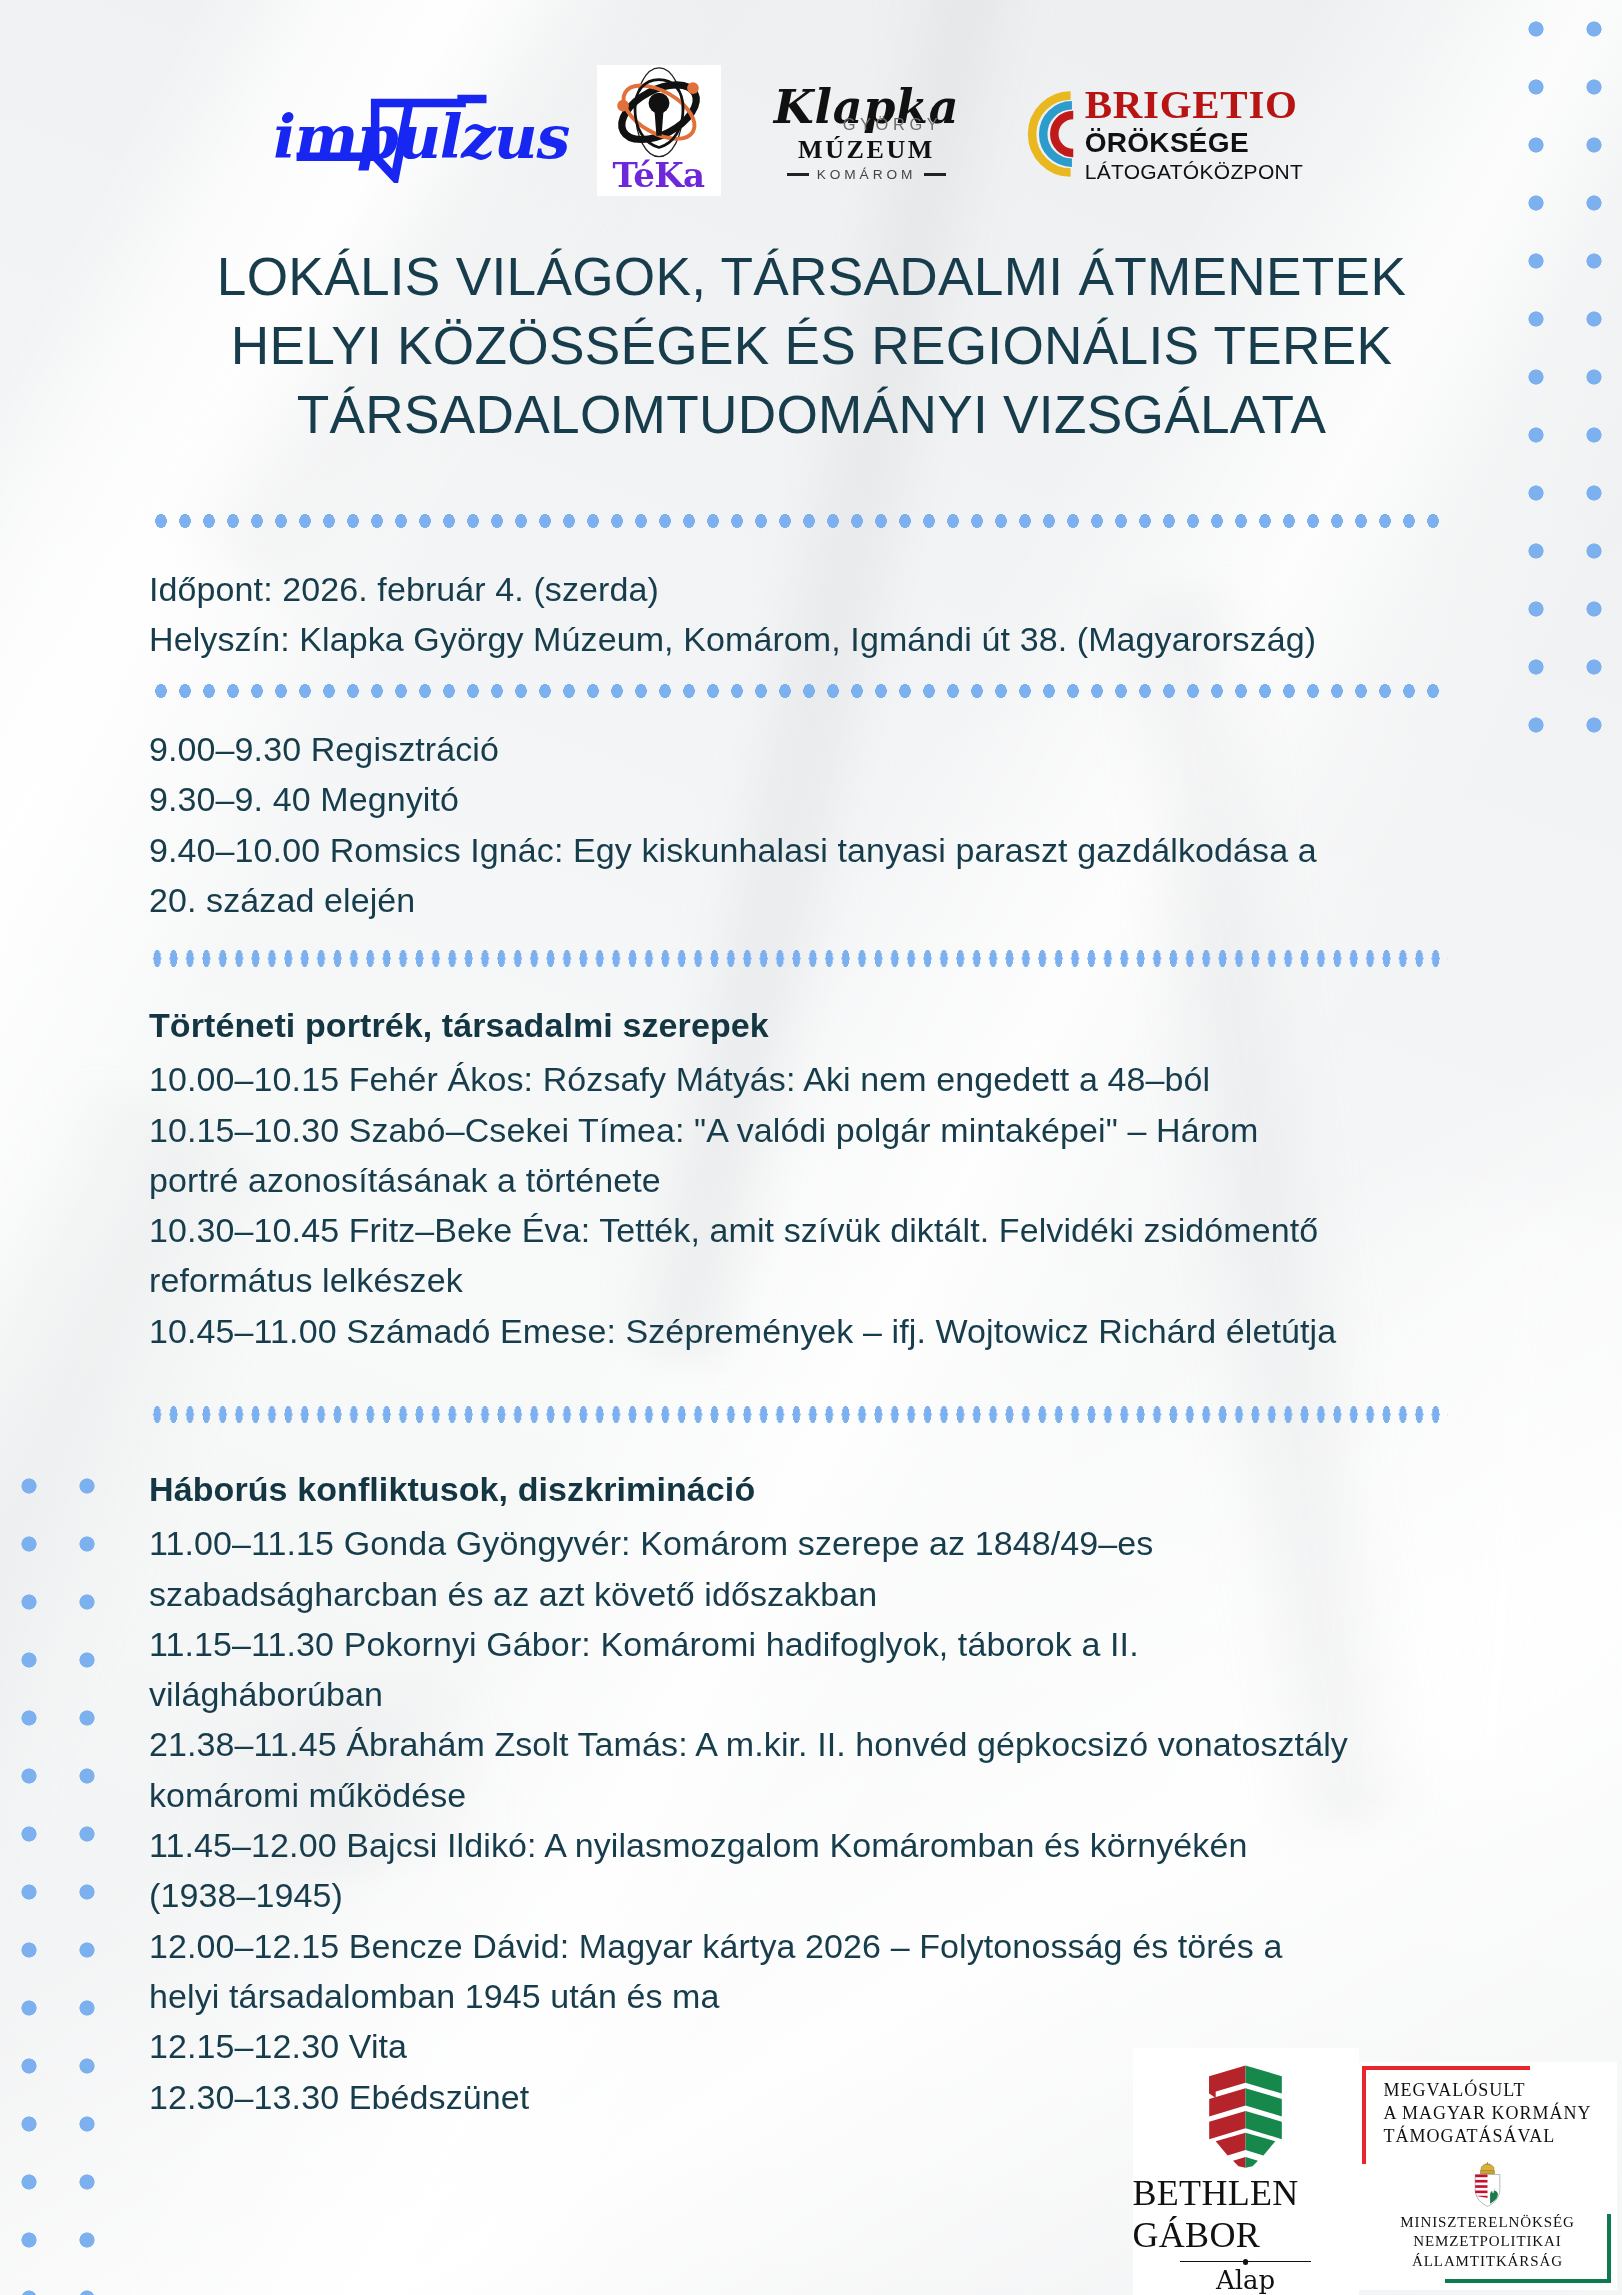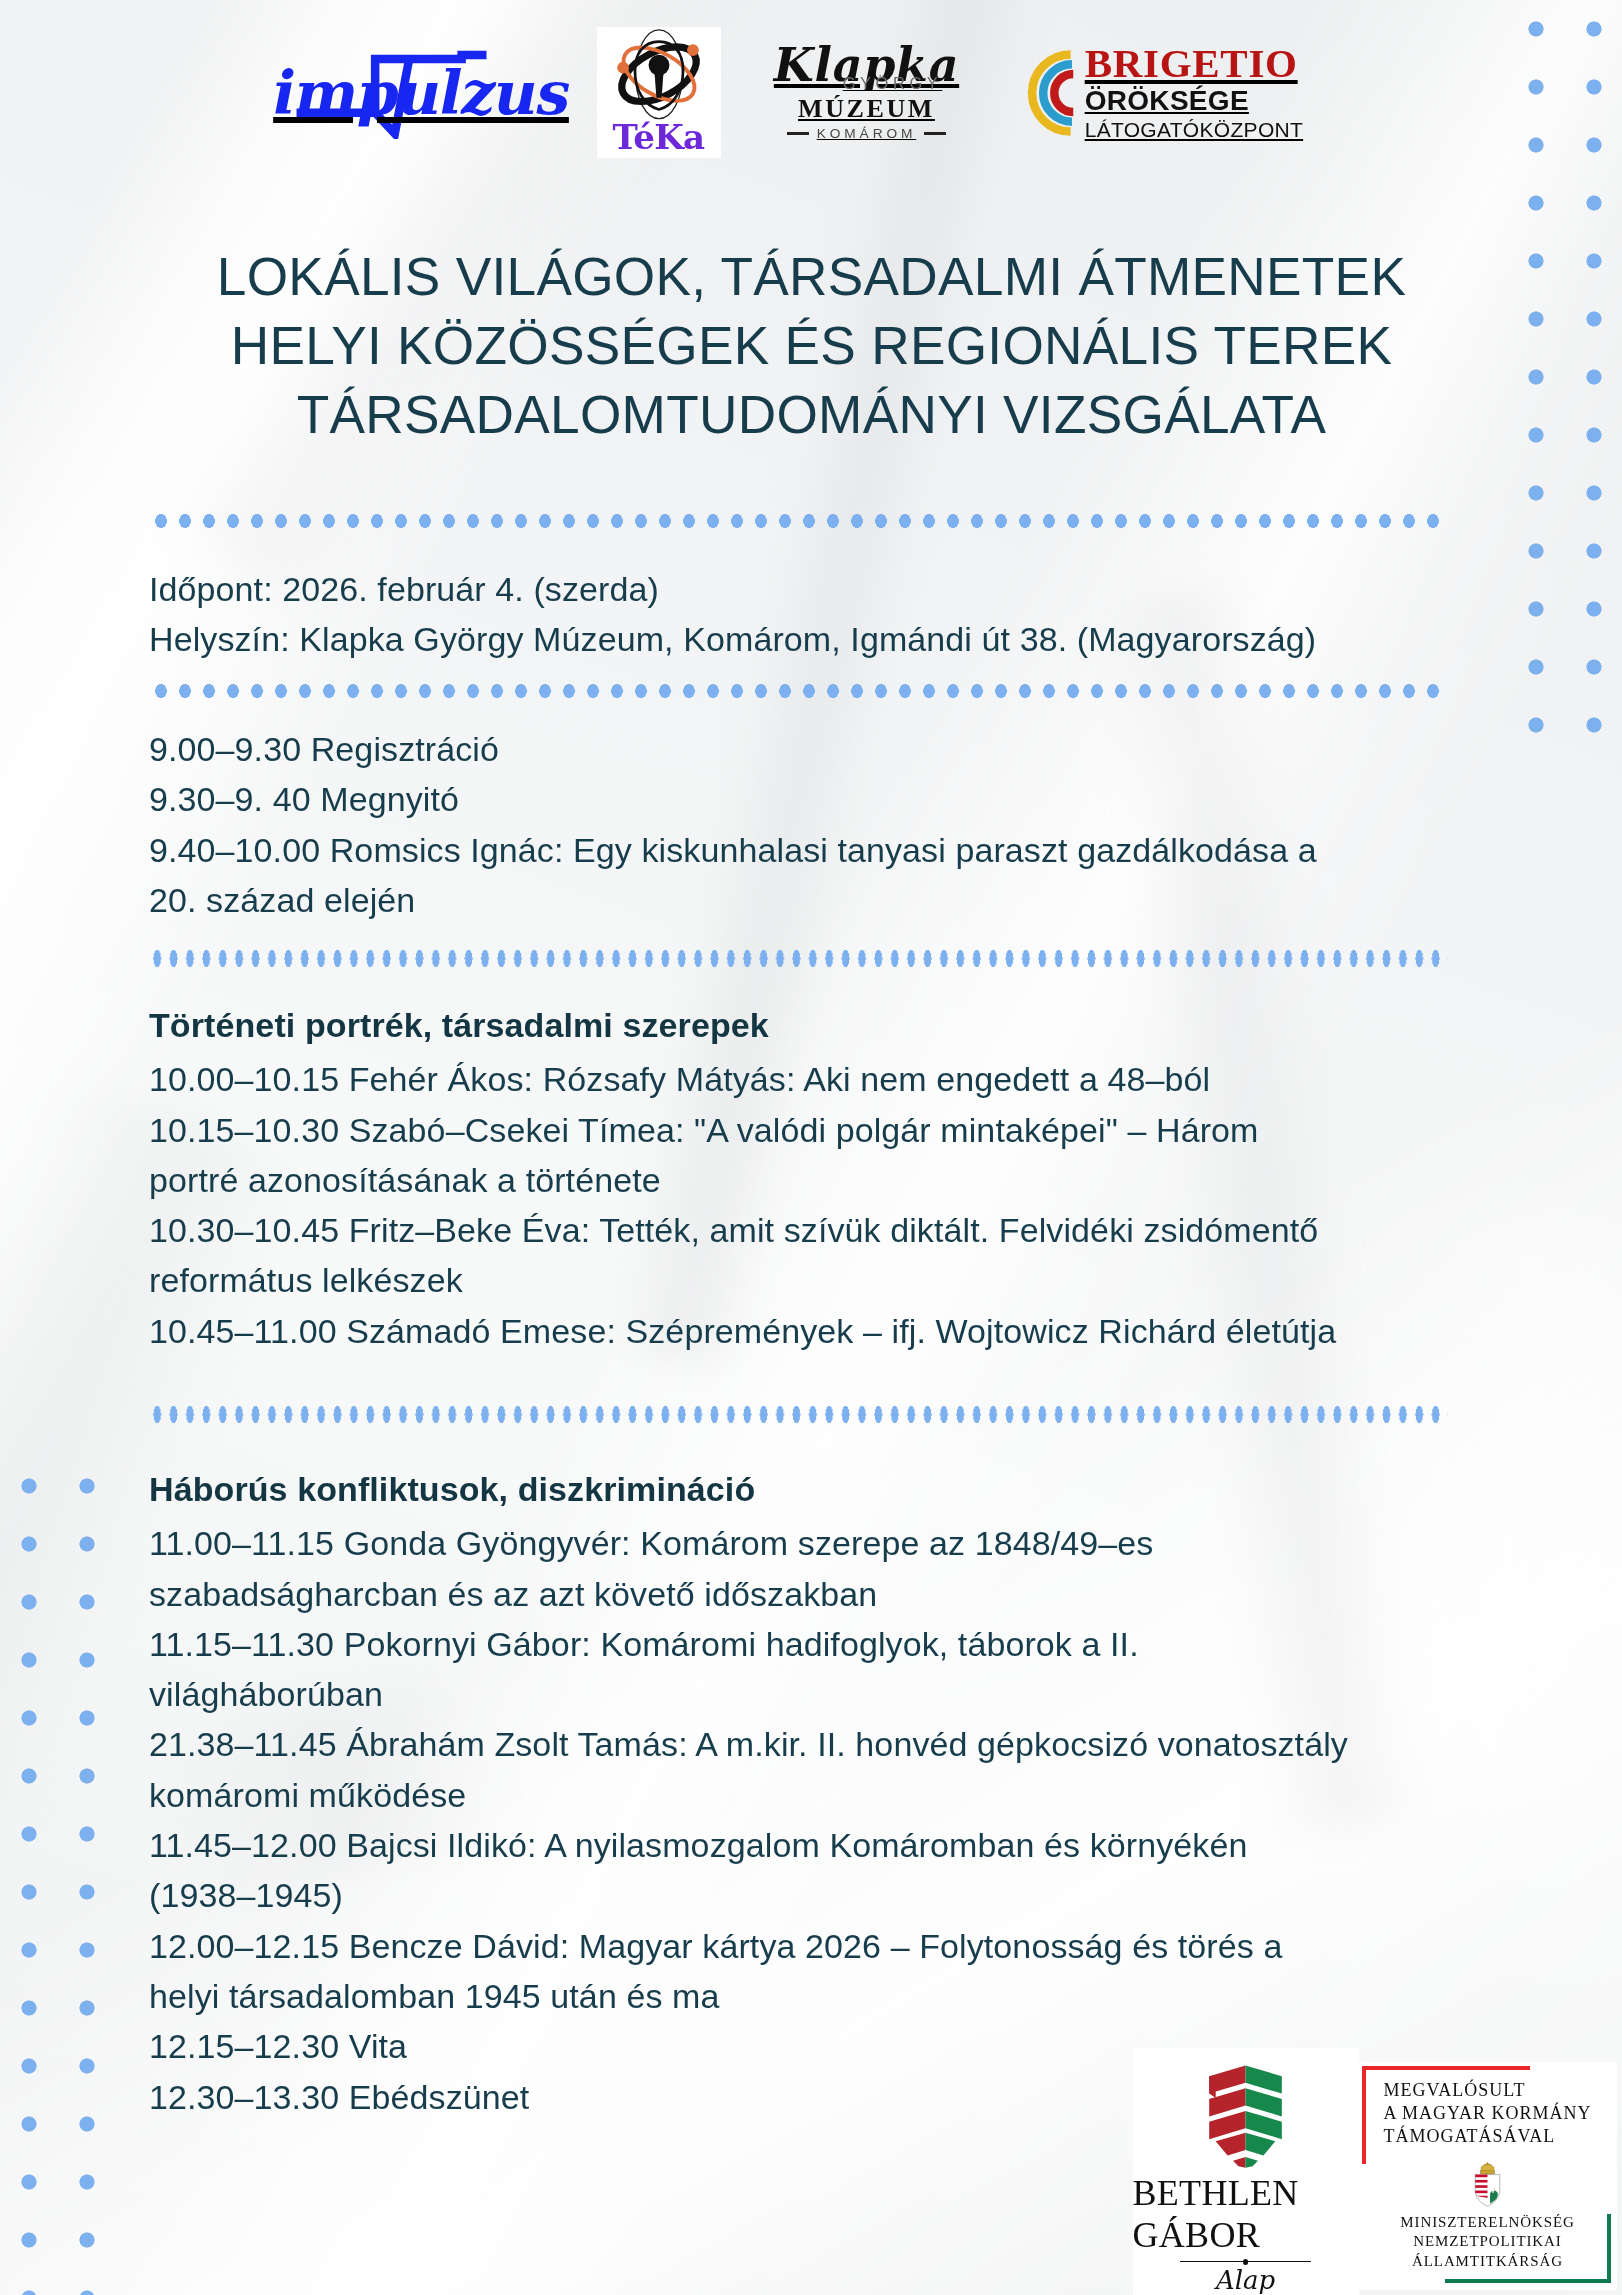--- a/index.html
+++ b/index.html
@@ -70,28 +70,27 @@
     background-image: radial-gradient(circle, #7cb0ef 0 7.2px, rgba(124,176,239,0) 7.9px);
     background-size: 58px 58px;
     background-position: 0 0;
   }
   .dotgrid-tr { right: 0; top: 0; width: 116px; height: 759px; }
   .dotgrid-bl { left: 0; bottom: 0; width: 116px; height: 838px; }
 
   
   .logos {
     position: absolute;
-    left: 0; top: 17px;
+    left: 0; top: 45px;
     width: 1623px;
     height: 151px;
     display: flex;
-    align-items: center;
+    align-items: flex-end;
     justify-content: center;
     gap: 38px;
-    text-decoration: underline;
   }
   .logo { position: relative; }
 
   
   .logo-impulzus {
     width: 275px; height: 118px;
     display: flex; align-items: center; justify-content: center;
   }
   .impulzus-text {
     font-family: "DejaVu Serif", serif;
@@ -283,21 +282,20 @@
     content: "";
     position: absolute;
     left: 50%; top: -3.3px;
     width: 5.9px; height: 5.9px;
     border-radius: 50%;
     background: #111;
     transform: translateX(-50%);
   }
   .bga-alap {
     font-family: "DejaVu Serif", serif;
-    font-style: italic;
     font-size: 26px;
     color: #111;
     margin-top: 1.3px;
   }
   .mek {
     flex: 1 1 auto;
     background: #ffffff;
     margin: 14.4px 0 5.2px 0;
     position: relative;
     display: flex; flex-direction: column;

